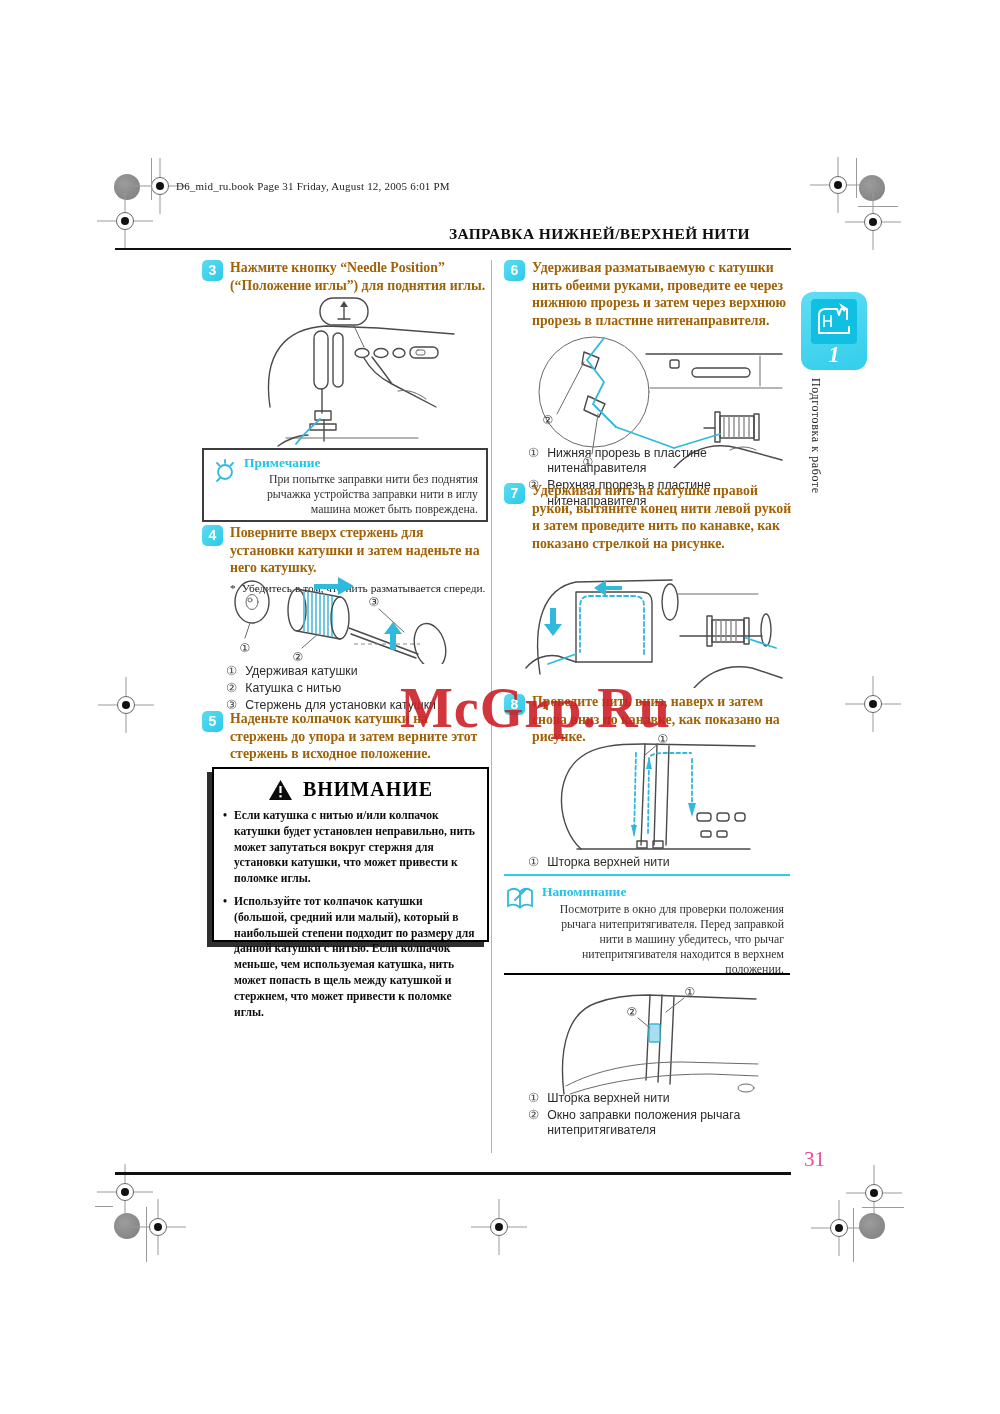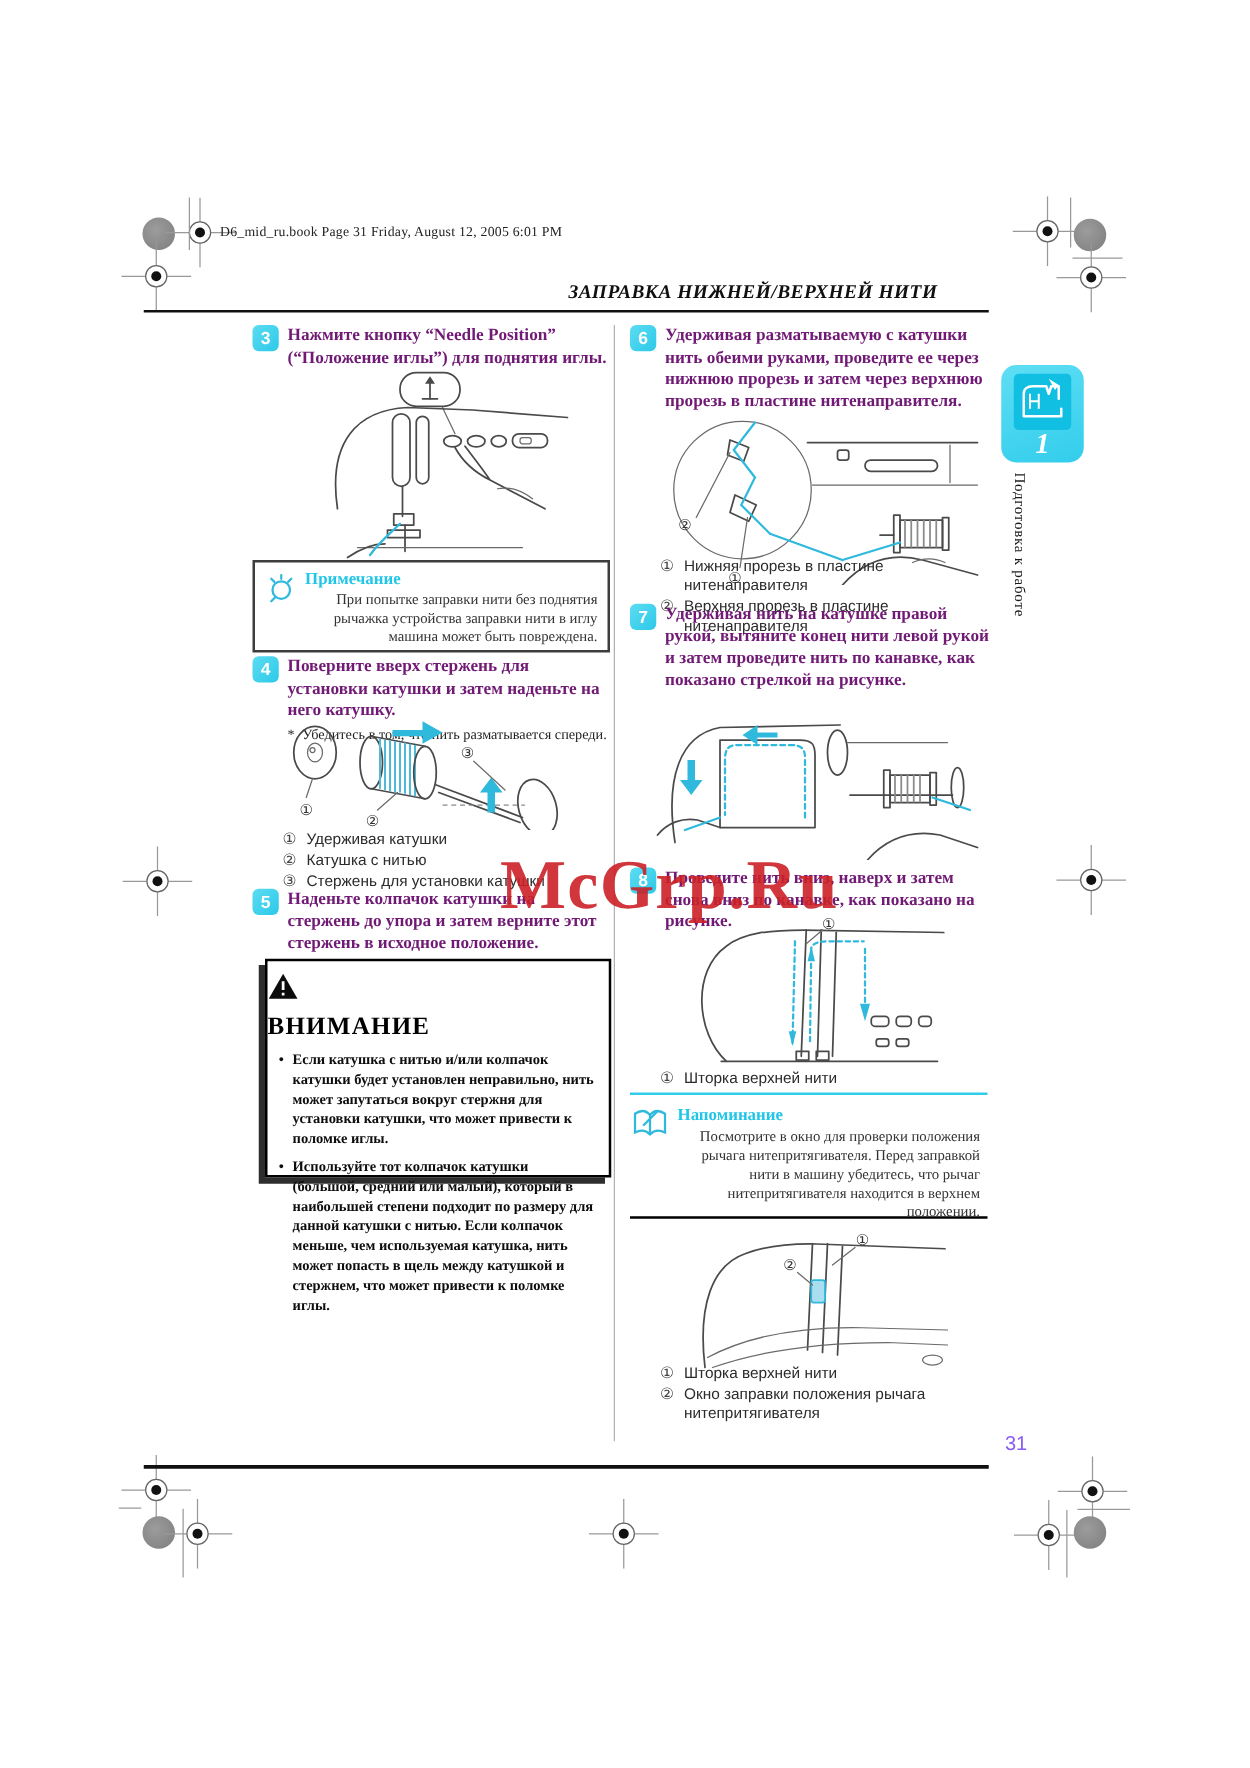--- a/index.html
+++ b/index.html
@@ -7,42 +7,42 @@
         font-family:"Liberation Serif",serif;color:#111;}
   .abs{position:absolute;}
   
   .graydot{width:26px;height:26px;border-radius:50%;
            background:radial-gradient(circle at 40% 38%,#9c9c9c,#7d7d7d);}
   .hline{background:#9a9a9a;height:1px;}
   .vline{background:#9a9a9a;width:1px;}
   .regsvg{display:block;}
   
   .fileinfo{font-size:11px;color:#222;letter-spacing:.2px;}
-  .pagetitle{font-style:italic;font-weight:bold;font-size:15.5px;letter-spacing:.4px;color:#101010;}
+  .pagetitle{font-weight:bold;font-size:15.5px;letter-spacing:.4px;color:#101010;}
   .ruleblack{background:#101010;}
-  .pagenum{font-family:Liberation Sans, sans-serif;font-size:16px;color:#8b5cf6;}
+  .pagenum{font-family:Liberation Serif, serif;font-size:21px;color:#ec4899;}
   
   .divider{background:#b3b3b3;}
   .step{position:absolute;}
   .badge{position:absolute;left:0;top:1px;width:21px;height:21px;border-radius:5px;
          background:linear-gradient(135deg,#5cdcf2,#2cc9e8);color:#fff;
          font-family:"Liberation Sans",sans-serif;font-weight:bold;font-size:14px;
          text-align:center;line-height:21px;}
-  .stext{margin-left:28px;font-weight:bold;font-size:13.8px;line-height:17.6px;color:#701a75;}
+  .stext{margin-left:28px;font-weight:bold;font-size:13.8px;line-height:17.6px;color:#a16207;}
   .fnote{margin-left:28px;margin-top:4px;display:flex;gap:6px;font-size:11.4px;line-height:14px;color:#222;}
   .legend{font-family:"Liberation Sans",sans-serif;font-size:12.3px;line-height:15.2px;color:#2b2b2b;}
   .legend .row{display:flex;gap:8px;margin-bottom:2px;}
   .legend .mk{color:#444;font-size:12.5px;flex:0 0 auto;}
   
   .notebox{border:2px solid #3d3d3d;background:#fff;}
   .boxtitle{font-family:Liberation Serif, serif;font-weight:bold;font-size:13.5px;color:#1fc6e7;}
   .boxbody{font-family:Liberation Serif, serif;font-size:11.8px;line-height:15px;color:#333;text-align:right;}
   
   .cautionbox{border:2px solid #000;background:#fff;box-shadow:-5px 5px 0 #2e2e2e;}
-  .cautiontitle{display:flex;justify-content:center;align-items:flex-start;gap:10px;margin-top:9px;flex-direction:column;}
+  .cautiontitle{display:flex;justify-content:center;align-items:flex-end;gap:10px;margin-top:9px;}
   .cautiontitle .t{font-weight:bold;font-size:20px;letter-spacing:1px;color:#000;}
   .citem{display:flex;gap:7px;font-weight:bold;font-size:11.6px;line-height:15.8px;
          color:#0d0d0d;margin:7px 10px 0 9px;}
   .citem .b{flex:0 0 auto;}
   
   .reminder{border-top:2px solid #2fcde9;border-bottom:2px solid #000000;background:#fff;}
   
   .tab{width:66px;height:78px;border-radius:12px;
        background:linear-gradient(160deg,#5fdef4,#32cdec);}
   .tabinner{position:absolute;left:10px;top:7px;width:46px;height:45px;border-radius:4px;

